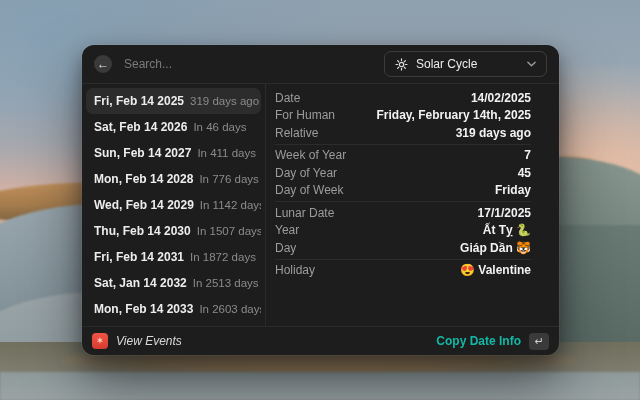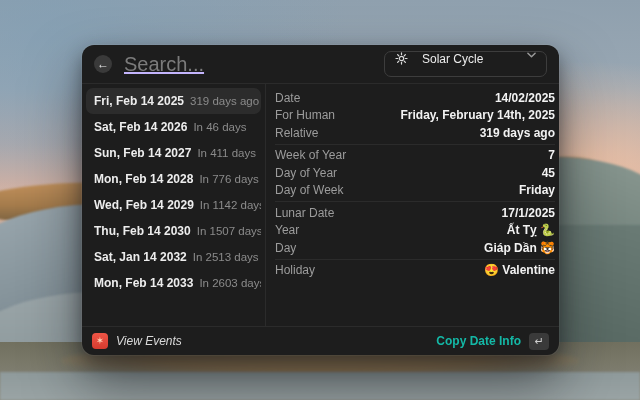--- a/index.html
+++ b/index.html
@@ -40,36 +40,36 @@
   .window{position:absolute;left:82px;top:45px;width:477px;height:310px;
     background:#1d1d1d;border-radius:12px;
     box-shadow:0 0 0 1px rgba(255,255,255,.05), 0 28px 55px rgba(20,22,26,.55), 0 8px 18px rgba(20,22,26,.45);
     display:flex;flex-direction:column;color:#f0f0f0;}
 
   
   .searchbar{height:38px;display:flex;align-items:center;gap:10px;padding:0 12px;flex:0 0 auto;}
   .back-btn{width:18px;height:18px;border-radius:50%;background:#3a3a3a;color:#e8e8e8;
     display:flex;align-items:center;justify-content:center;font-size:12px;line-height:1;cursor:default;flex:0 0 auto;}
   .search-input{flex:1;background:transparent;border:none;outline:none;color:#c4b5fd;
-    font-size:20px;font-family:"Liberation Sans",sans-serif;min-width:0;text-decoration:underline;}
+    font-size:12px;font-family:"Liberation Sans",sans-serif;min-width:0;}
   .search-input::placeholder{color:#7b7b7b;}
-  .dropdown{display:flex;align-items:flex-start;gap:14px;height:24px;padding:0 10px;
+  .dropdown{display:flex;align-items:center;gap:8px;height:24px;padding:0 10px;
     border:1px solid #3d3d3d;border-radius:7px;flex:0 0 auto;width:141px;}
   .dropdown-label{font-size:12px;color:#ececec;flex:1;}
   .hline{height:1px;background:#2b2b2b;flex:0 0 auto;}
 
   
   .content{flex:1;display:flex;min-height:0;}
   .listpane{width:183px;flex:0 0 auto;padding:4px 4px;box-sizing:border-box;}
   .litem{height:26px;display:flex;align-items:center;gap:6px;padding:0 8px;border-radius:7px;overflow:hidden;white-space:nowrap;}
   .litem.selected{background:#2c2c2c;}
   .ltitle{font-size:12px;font-weight:600;color:#ededed;}
   .lsub{font-size:11.5px;color:#8b8b8b;}
   .vline{width:1px;background:#2b2b2b;flex:0 0 auto;}
-  .details{flex:1;padding:5px 4px 0 9px;min-width:0;}
+  .details{flex:1;padding:5px 28px 0 9px;min-width:0;}
   .drow{height:17.5px;display:flex;align-items:center;justify-content:space-between;gap:10px;}
   .dlabel{font-size:12px;color:#9c9c9c;white-space:nowrap;}
   .dvalue{font-size:12px;font-weight:600;color:#f2f2f2;white-space:nowrap;text-align:left;}
   .details .hline{margin:2px 0;}
 
   
   .footer{height:28px;flex:0 0 auto;display:flex;align-items:center;gap:8px;padding:0 10px;}
   .app-icon{width:16px;height:16px;border-radius:4px;flex:0 0 auto;
     background:linear-gradient(180deg,#ef5546,#d63b2f);color:#ffd8bc;
     display:flex;align-items:center;justify-content:center;font-size:10px;line-height:1;}
@@ -150,20 +150,24 @@
         </div>
         <div class="litem">
           <span class="ltitle">Wed, Feb 14 2029</span>
           <span class="lsub">In 1142 days</span>
         </div>
         <div class="litem">
           <span class="ltitle">Thu, Feb 14 2030</span>
           <span class="lsub">In 1507 days</span>
         </div>
         <div class="litem">
+          <span class="ltitle">Fri, Feb 14 2031</span>
+          <span class="lsub">In 1872 days</span>
+        </div>
+        <div class="litem">
           <span class="ltitle">Sat, Jan 14 2032</span>
           <span class="lsub">In 2513 days</span>
         </div>
         <div class="litem">
           <span class="ltitle">Mon, Feb 14 2033</span>
           <span class="lsub">In 2603 days</span>
         </div>
       </div>
 
       <div class="vline"></div>

